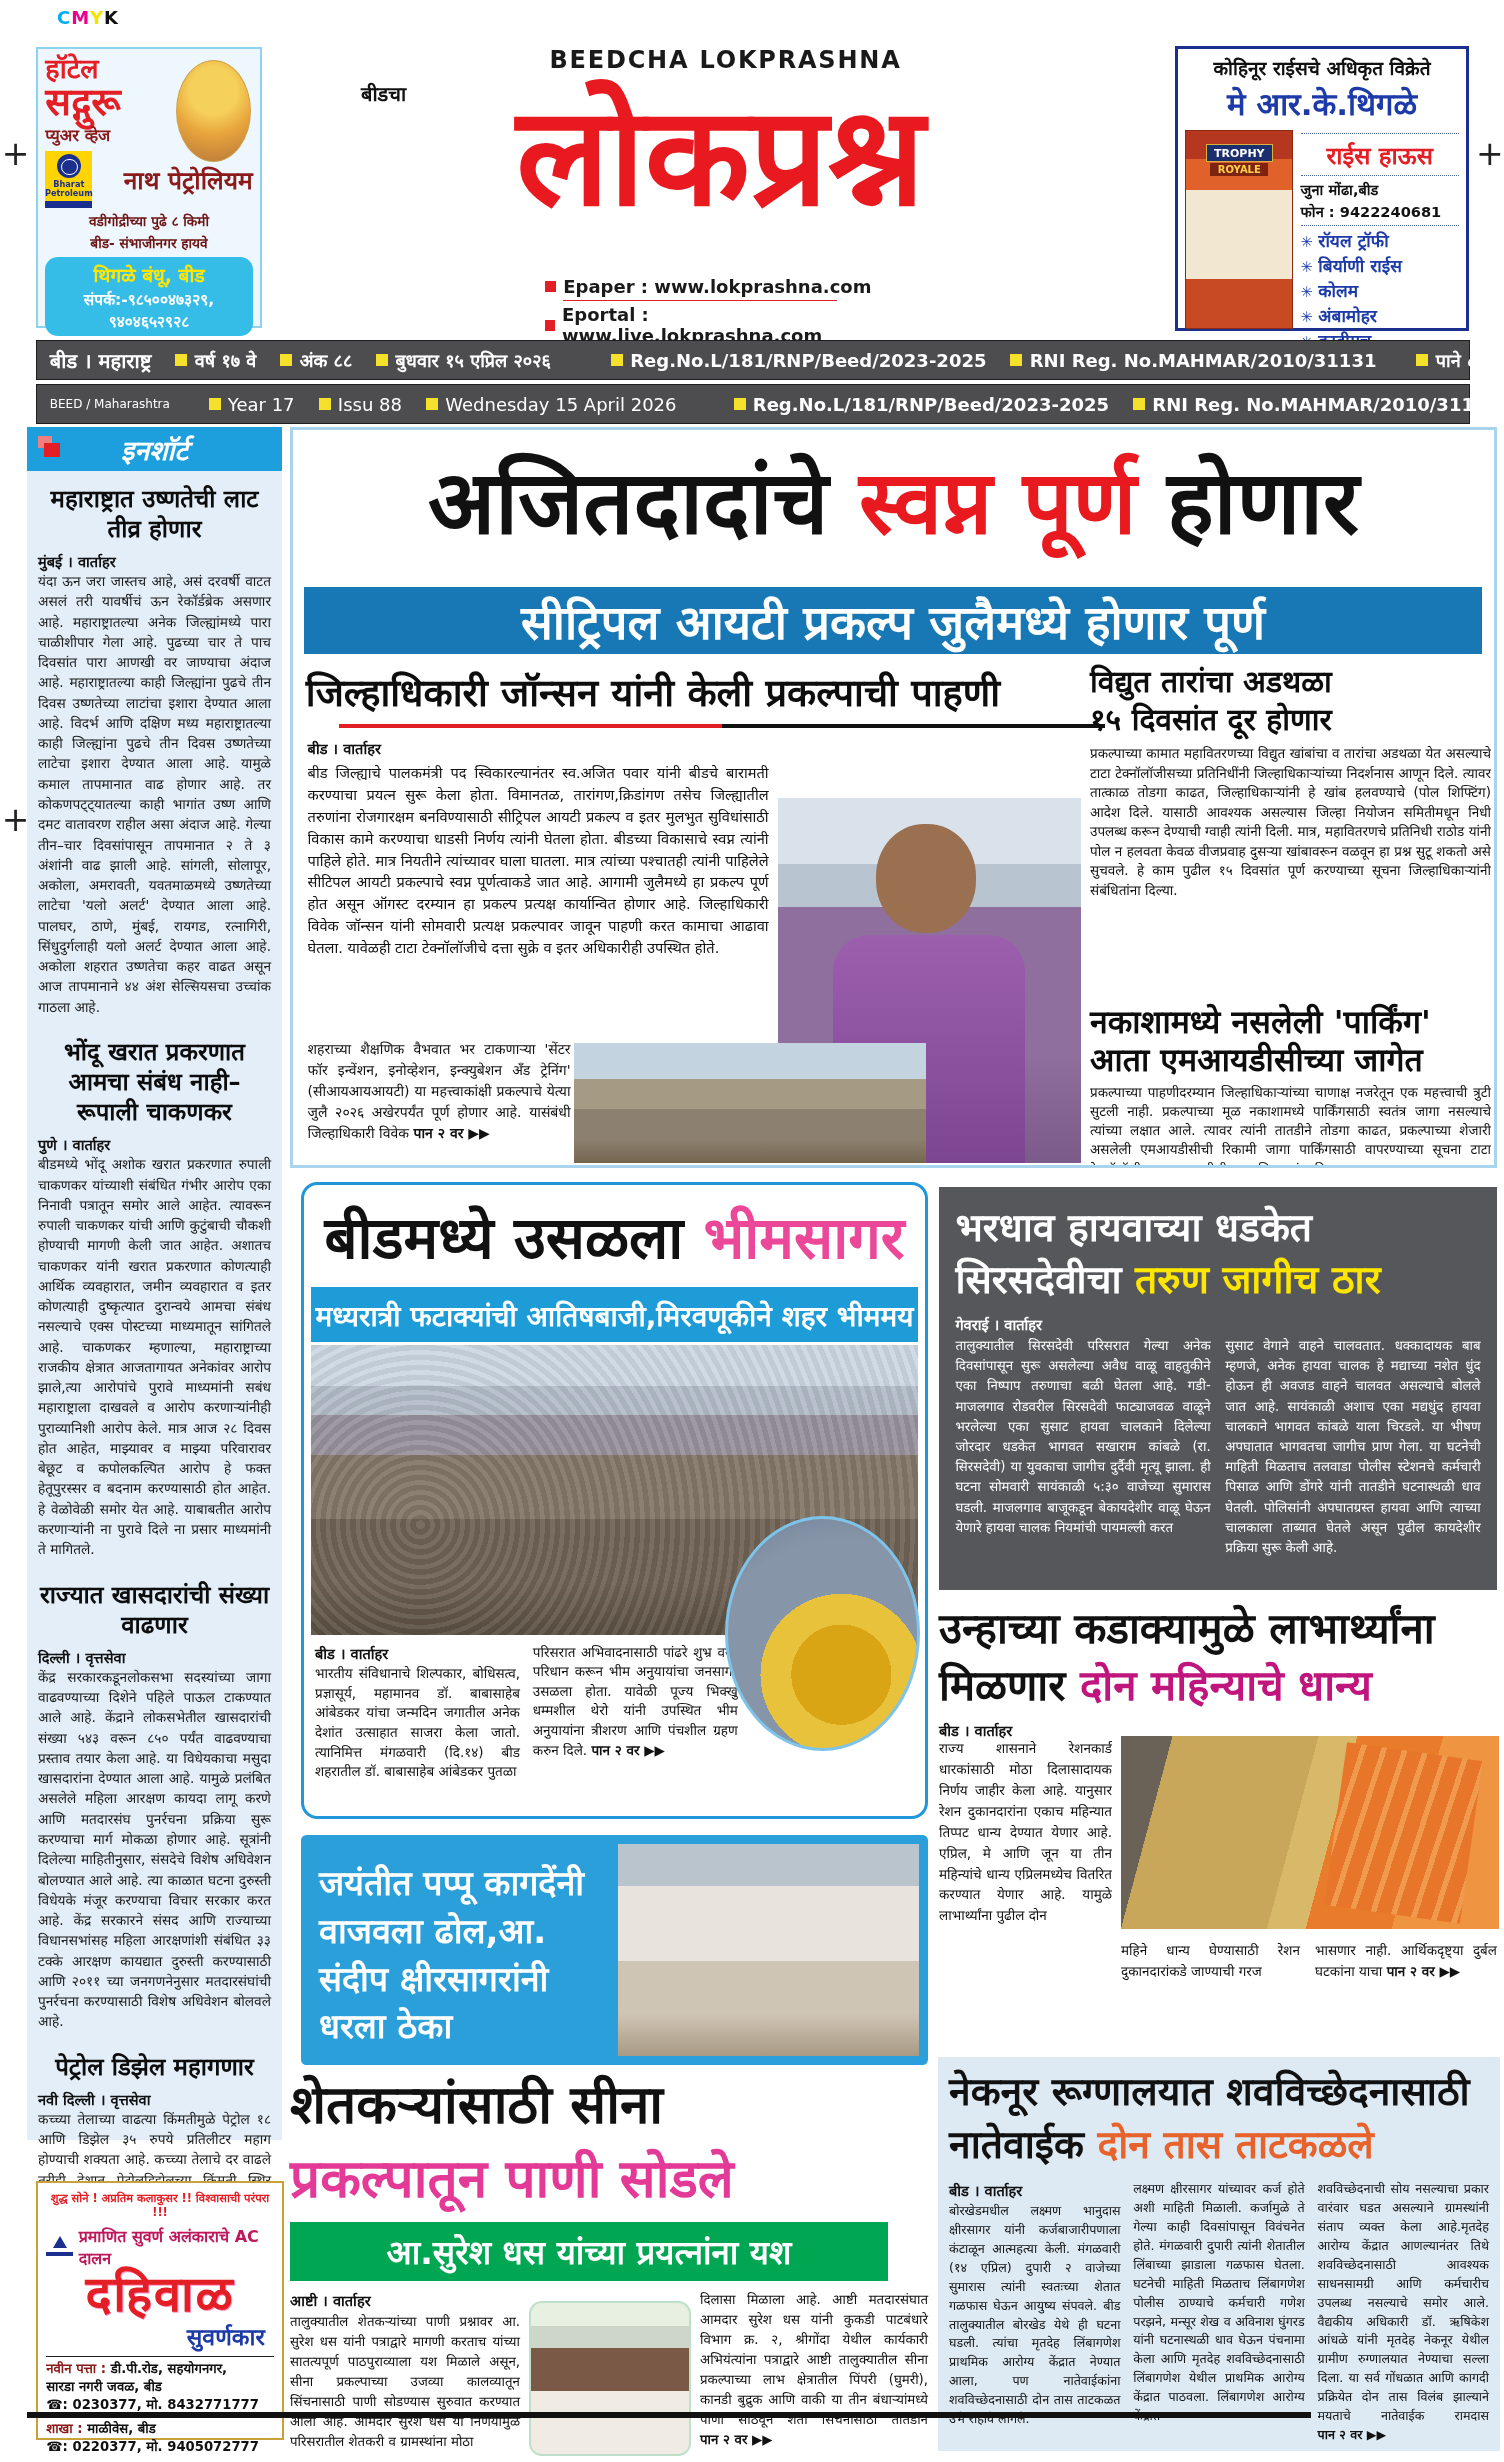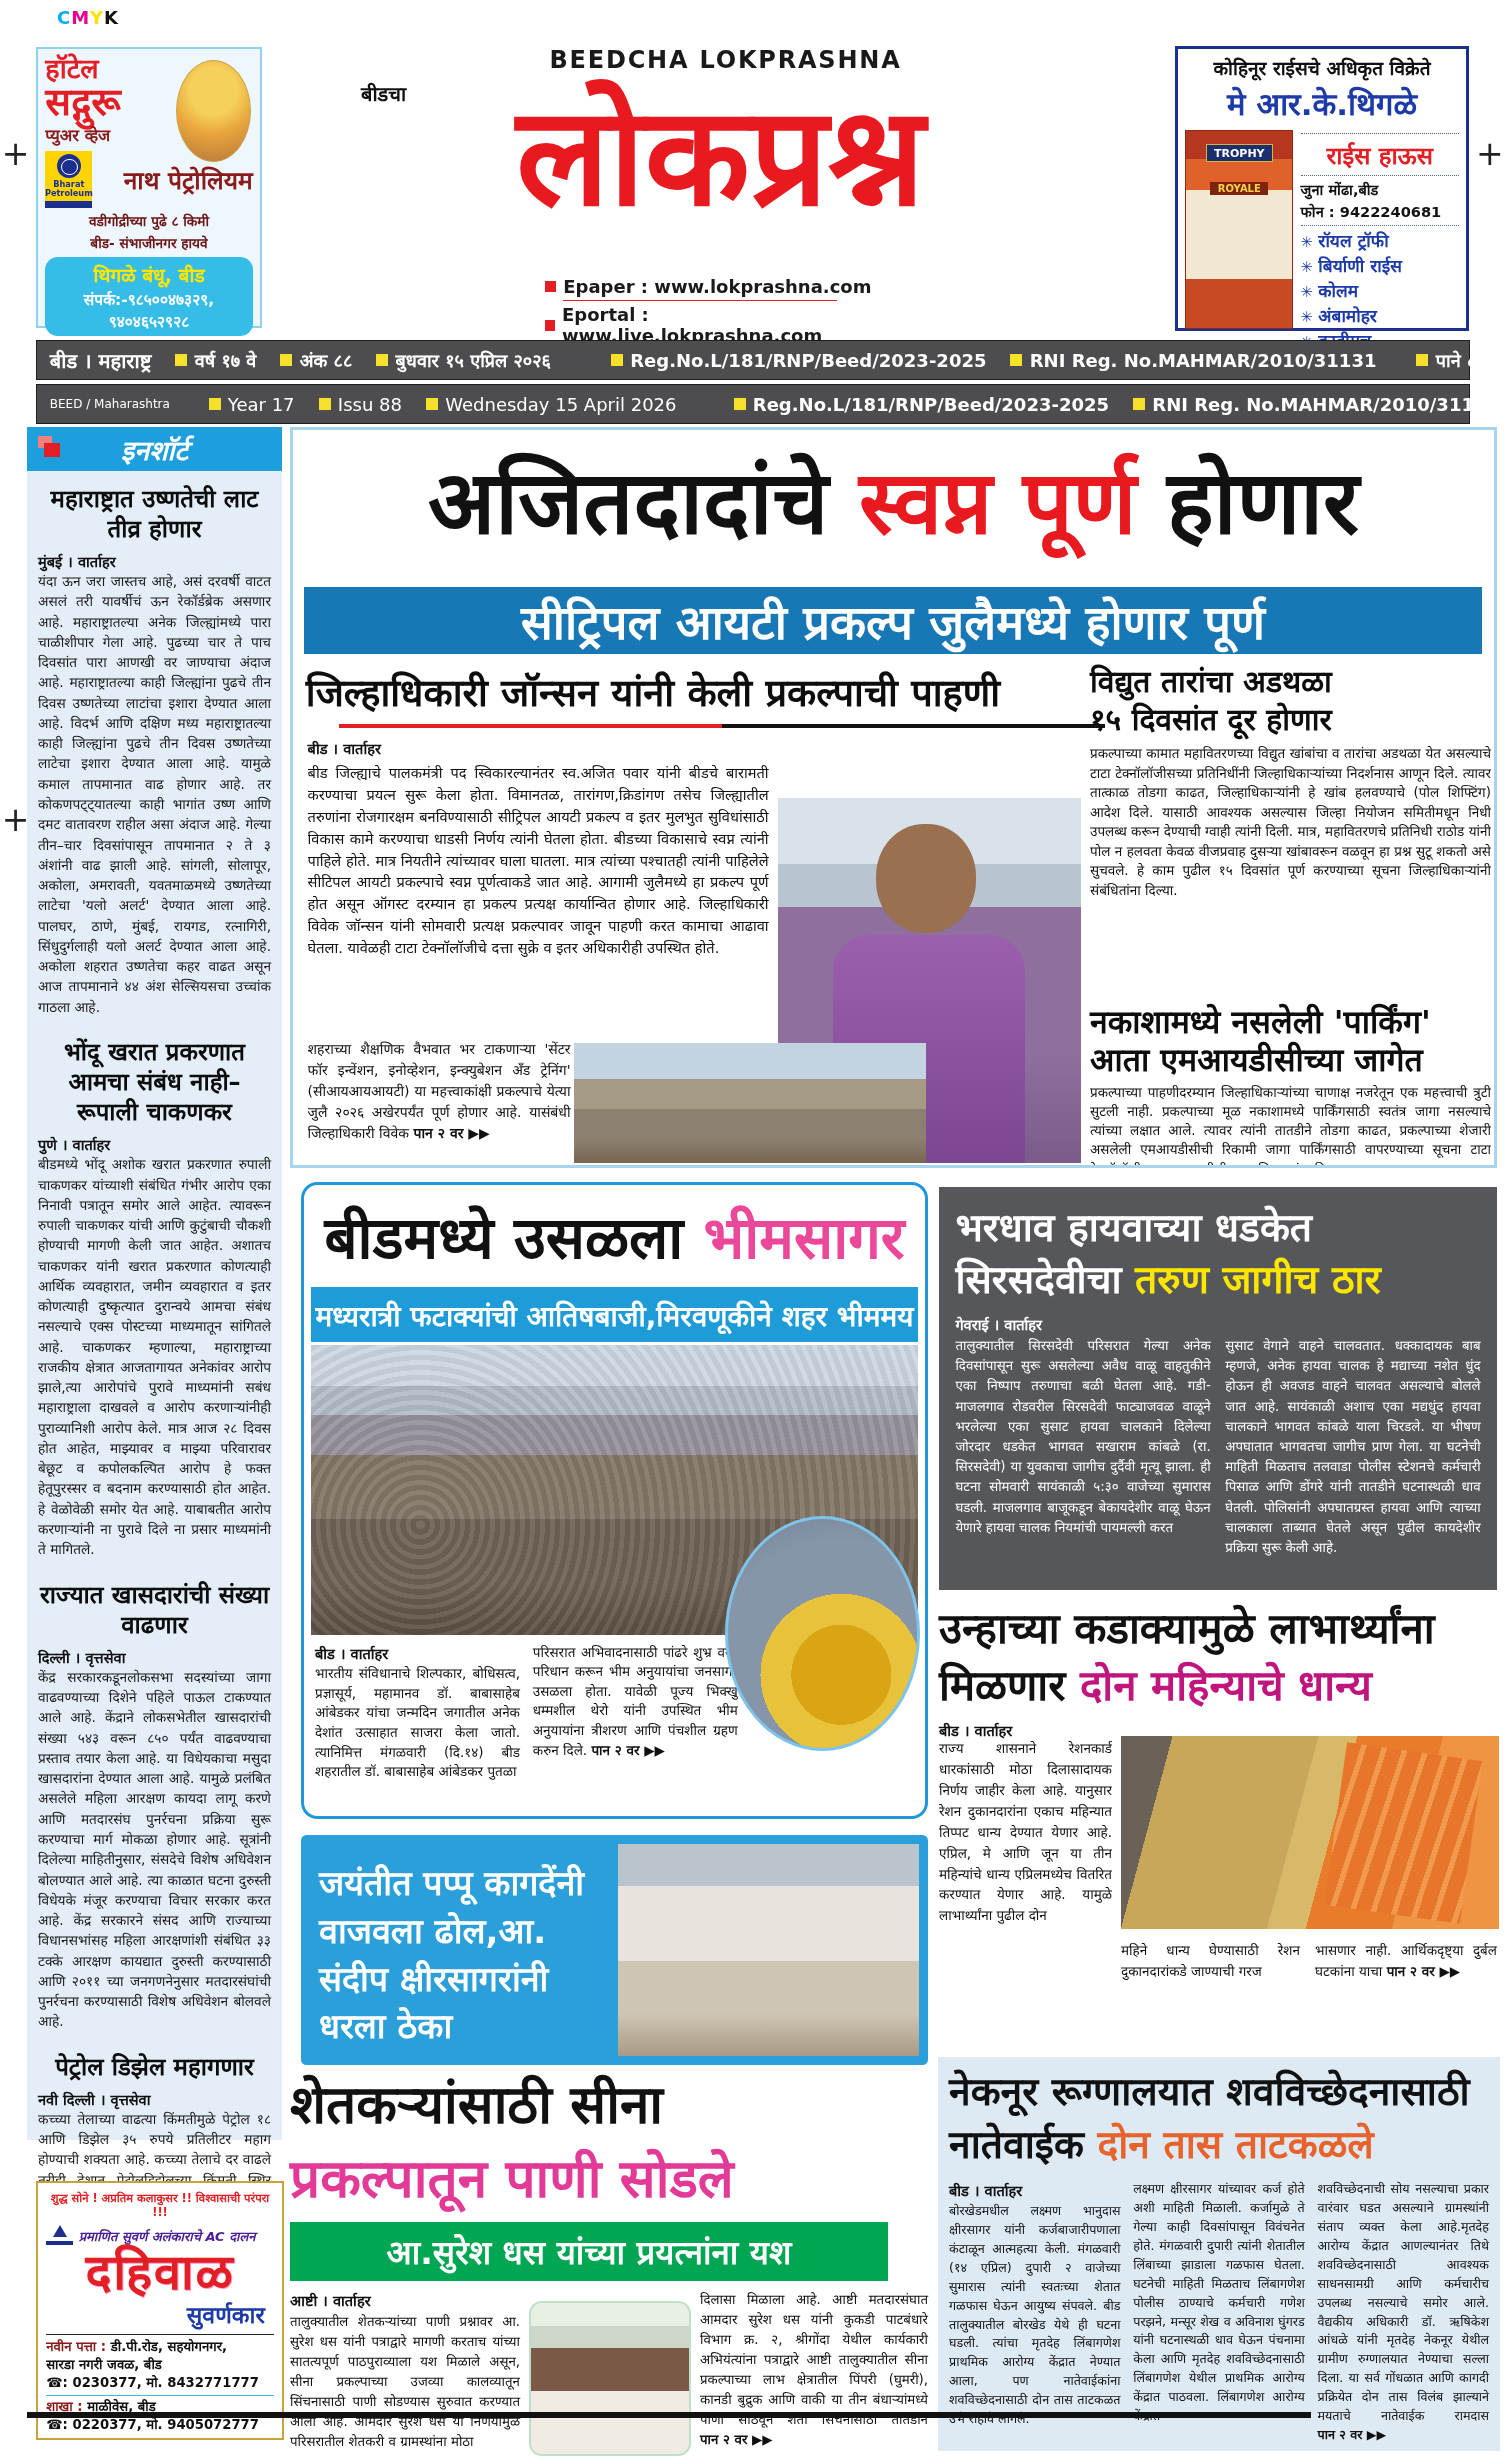--- a/index.html
+++ b/index.html
@@ -33,21 +33,21 @@
 .eprow .row{display:flex;align-items:center;gap:7.3px;font-weight:bold;font-size:18px;color:#1a1a1a;}
 .eprow .sqr{width:11px;height:11px;background:#e31e24;display:inline-block;}
 .eprow .rule{height:1.8px;background:#e31e24;margin:2.7px 0 2.7px 18px;width:274px;}
 
 .rice{left:1175px;top:46px;width:294px;height:285px;border:3.6px solid #1b2f8f;background:#fff;padding:5.5px 7.3px;}
 .rice .t1{font-weight:bold;font-size:19px;text-align:center;color:#111;}
 .rice .t2{font-weight:bold;font-size:31px;text-align:center;color:#1d3ba8;margin-top:1.8px;}
 .rice .cols{display:flex;gap:7.3px;margin-top:5.5px;}
 .rice .pack{width:108px;height:199px;background:linear-gradient(180deg,#b5371f 0 14%,#e0622a 14% 30%,#f2e8d2 30% 75%,#c84a22 75% 100%);border:1.8px solid #8e2a14;display:flex;flex-direction:column;align-items:center;padding-top:13px;}
 .rice .packlbl{background:#1b2f6f;color:#fff;font-weight:bold;font-size:11px;padding:1.8px 7.3px;border:0.9px solid #d8b23c;}
-.rice .packlbl2{color:#ffd24a;font-weight:bold;font-size:10px;margin-top:20px;background:#7e2310;padding:0.9px 7.3px;}
+.rice .packlbl2{color:#ffd24a;font-weight:bold;font-size:10px;margin-top:1px;background:#7e2310;padding:0.9px 7.3px;}
 .rice .right{flex:1;}
 .rice .dots{border-top:1.8px dotted #4a6a9a;margin:3.6px 0;}
 .rice .shop{color:#e31e24;font-weight:bold;font-size:24px;text-align:center;}
 .rice .addr{font-weight:bold;font-size:14.6px;color:#111;margin-top:1.8px;}
 .rice .items{margin-top:3.6px;}
 .rice .item{color:#1d3ba8;font-weight:bold;font-size:17.3px;line-height:1.45;}
 .rice .star{color:#1d3ba8;font-size:14.6px;margin-right:5.5px;}
 
 .bar{left:36px;width:1434px;height:40px;background:#4d4d4f;border:1.8px solid #1e1e1e;color:#fff;display:flex;align-items:center;padding:0 12.8px;gap:24px;}
 .bar .place{font-weight:bold;font-size:20px;white-space:nowrap;}
@@ -67,21 +67,21 @@
 .ins-title{font-weight:bold;font-size:24px;text-align:center;line-height:1.25;color:#0d0d0d;margin-bottom:7.3px;}
 .byline{font-weight:bold;font-size:14.6px;color:#111;}
 .bodytxt{font-size:13.7px;line-height:1.48;text-align:justify;color:#1a1a1a;}
 
 .dahiwal{left:36px;top:2181px;width:248px;height:259px;border:2.7px double #c8a13a;background:#fff;padding:7.3px 8.2px;}
 .dahiwal .tag{color:#e31e24;font-weight:bold;font-size:11.4px;text-align:center;}
 .dahiwal .certrow{display:flex;align-items:center;gap:5.5px;margin-top:5.5px;}
 .bis{width:27px;height:22px;position:relative;flex:none;}
 .bis::before{content:"";position:absolute;left:6.4px;top:0;width:0;height:0;border-left:7.3px solid transparent;border-right:7.3px solid transparent;border-bottom:12.8px solid #1b2f8f;}
 .bis::after{content:"";position:absolute;left:0;bottom:1.8px;width:27px;height:3.6px;background:#1b2f8f;}
-.dahiwal .cert{color:#4c1d95;font-weight:bold;font-size:13px;font-style:italic;}
+.dahiwal .cert{color:#be185d;font-weight:bold;font-size:16px;}
 .dahiwal .name{color:#e31e24;font-weight:800;font-size:49px;text-align:center;line-height:1.05;text-shadow:0.9px 0.9px 0 #f9c;letter-spacing:1.8px;}
 .dahiwal .sub{color:#1d3ba8;font-weight:bold;font-size:23px;text-align:right;padding-right:9px;}
 .dahiwal hr{border:none;border-top:1.8px solid #222;margin:3.6px 0;}
 .dahiwal .addr{font-size:13.2px;font-weight:bold;line-height:1.35;}
 .dahiwal .lbl{color:#8b1a1a;}
 .dahiwal .cy{border-top:1.8px solid #35bde8;margin:2.7px 0;}
 
 .leadbox{left:290px;top:427px;width:1207px;height:741px;border:3.6px solid #a9d4ee;background:#fff;}
 .lead-head{position:absolute;left:0;top:7.3px;width:100%;text-align:center;font-weight:800;font-size:88px;line-height:1.5;white-space:nowrap;}
 .lead-head .red{color:#e8191f;}

